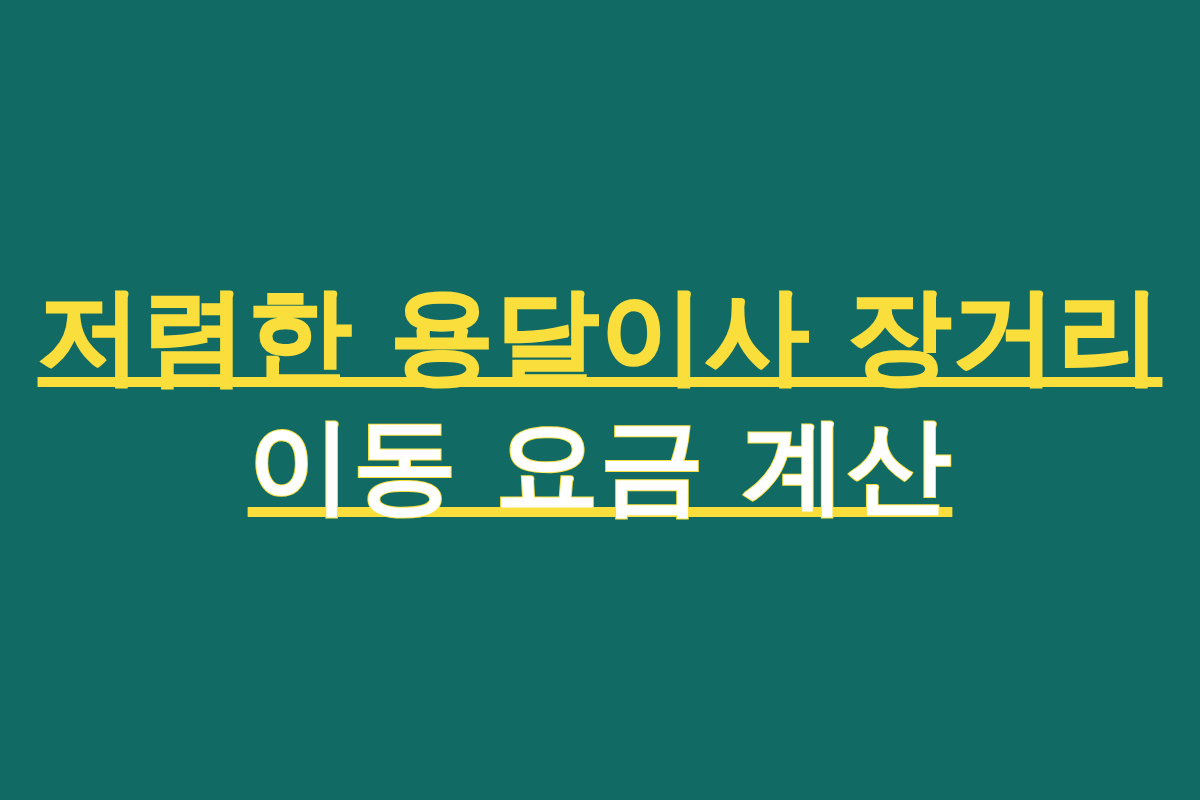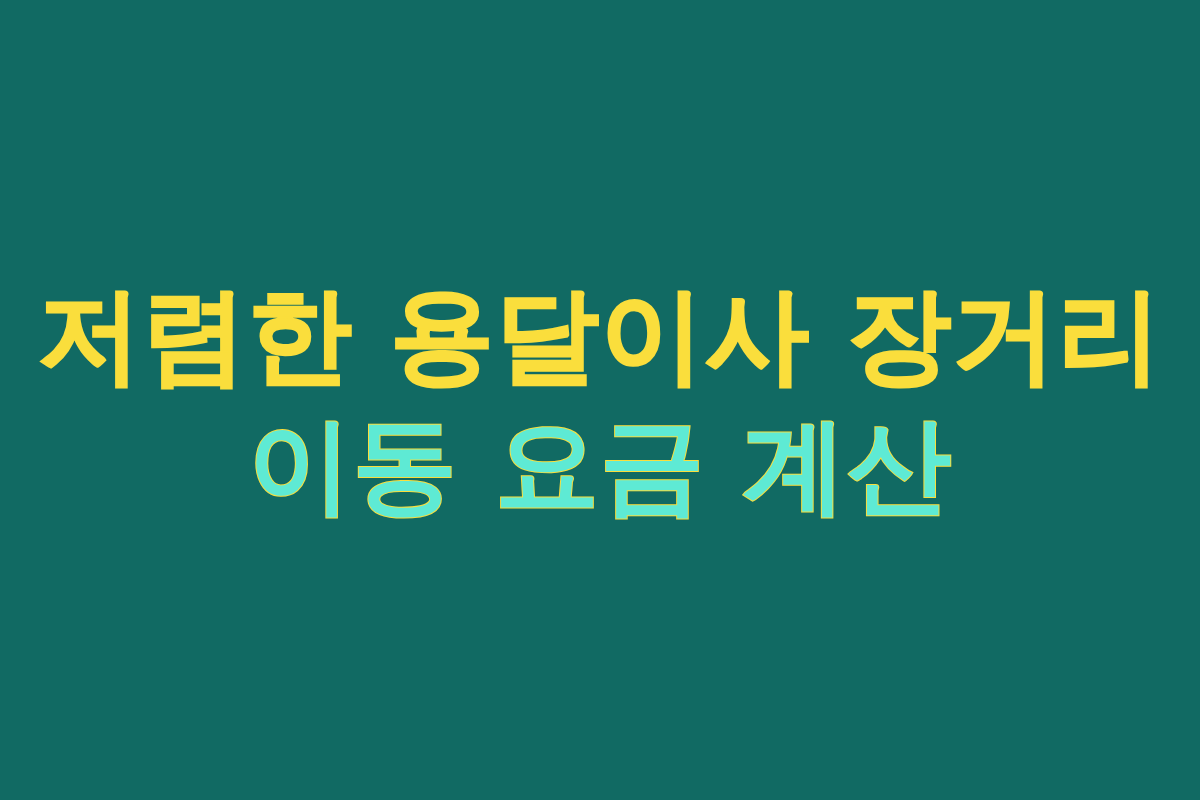--- a/index.html
+++ b/index.html
@@ -47,36 +47,37 @@
     font-family: "DejaVu Sans", "Liberation Sans", sans-serif;
     font-weight: 700;
     font-size: 104px;
     line-height: 130px;
     letter-spacing: 0.01em;
     white-space: nowrap;
     
     -webkit-text-stroke: 2px #fade3c;
     paint-order: stroke fill;
     text-rendering: geometricPrecision;
+    text-decoration: underline;
   }
 
   .headline-line.line-1 {
     font-size: 104px;
   }
 
   .headline-line.line-2 {
     font-size: 104px;
   }
 </style>
 </head>
 <body>
 
 <div id="banner-card" style="background: rgb(17, 106, 99);">
 
   <div id="headline-block">
 
     <span class="headline-line line-1" style="color: rgb(250, 222, 60); -webkit-text-stroke: 2px rgb(250, 222, 60);">저렴한 용달이사 장거리</span>
 
-    <span class="headline-line line-2" style="color: #5eead4; -webkit-text-stroke: 2px rgb(250, 222, 60);">이동 요금 계산</span>
+    <span class="headline-line line-2" style="color: #ffffff; -webkit-text-stroke: 2px rgb(250, 222, 60);">이동 요금 계산</span>
 
   </div>
 
 </div>
 
 </body></html>

